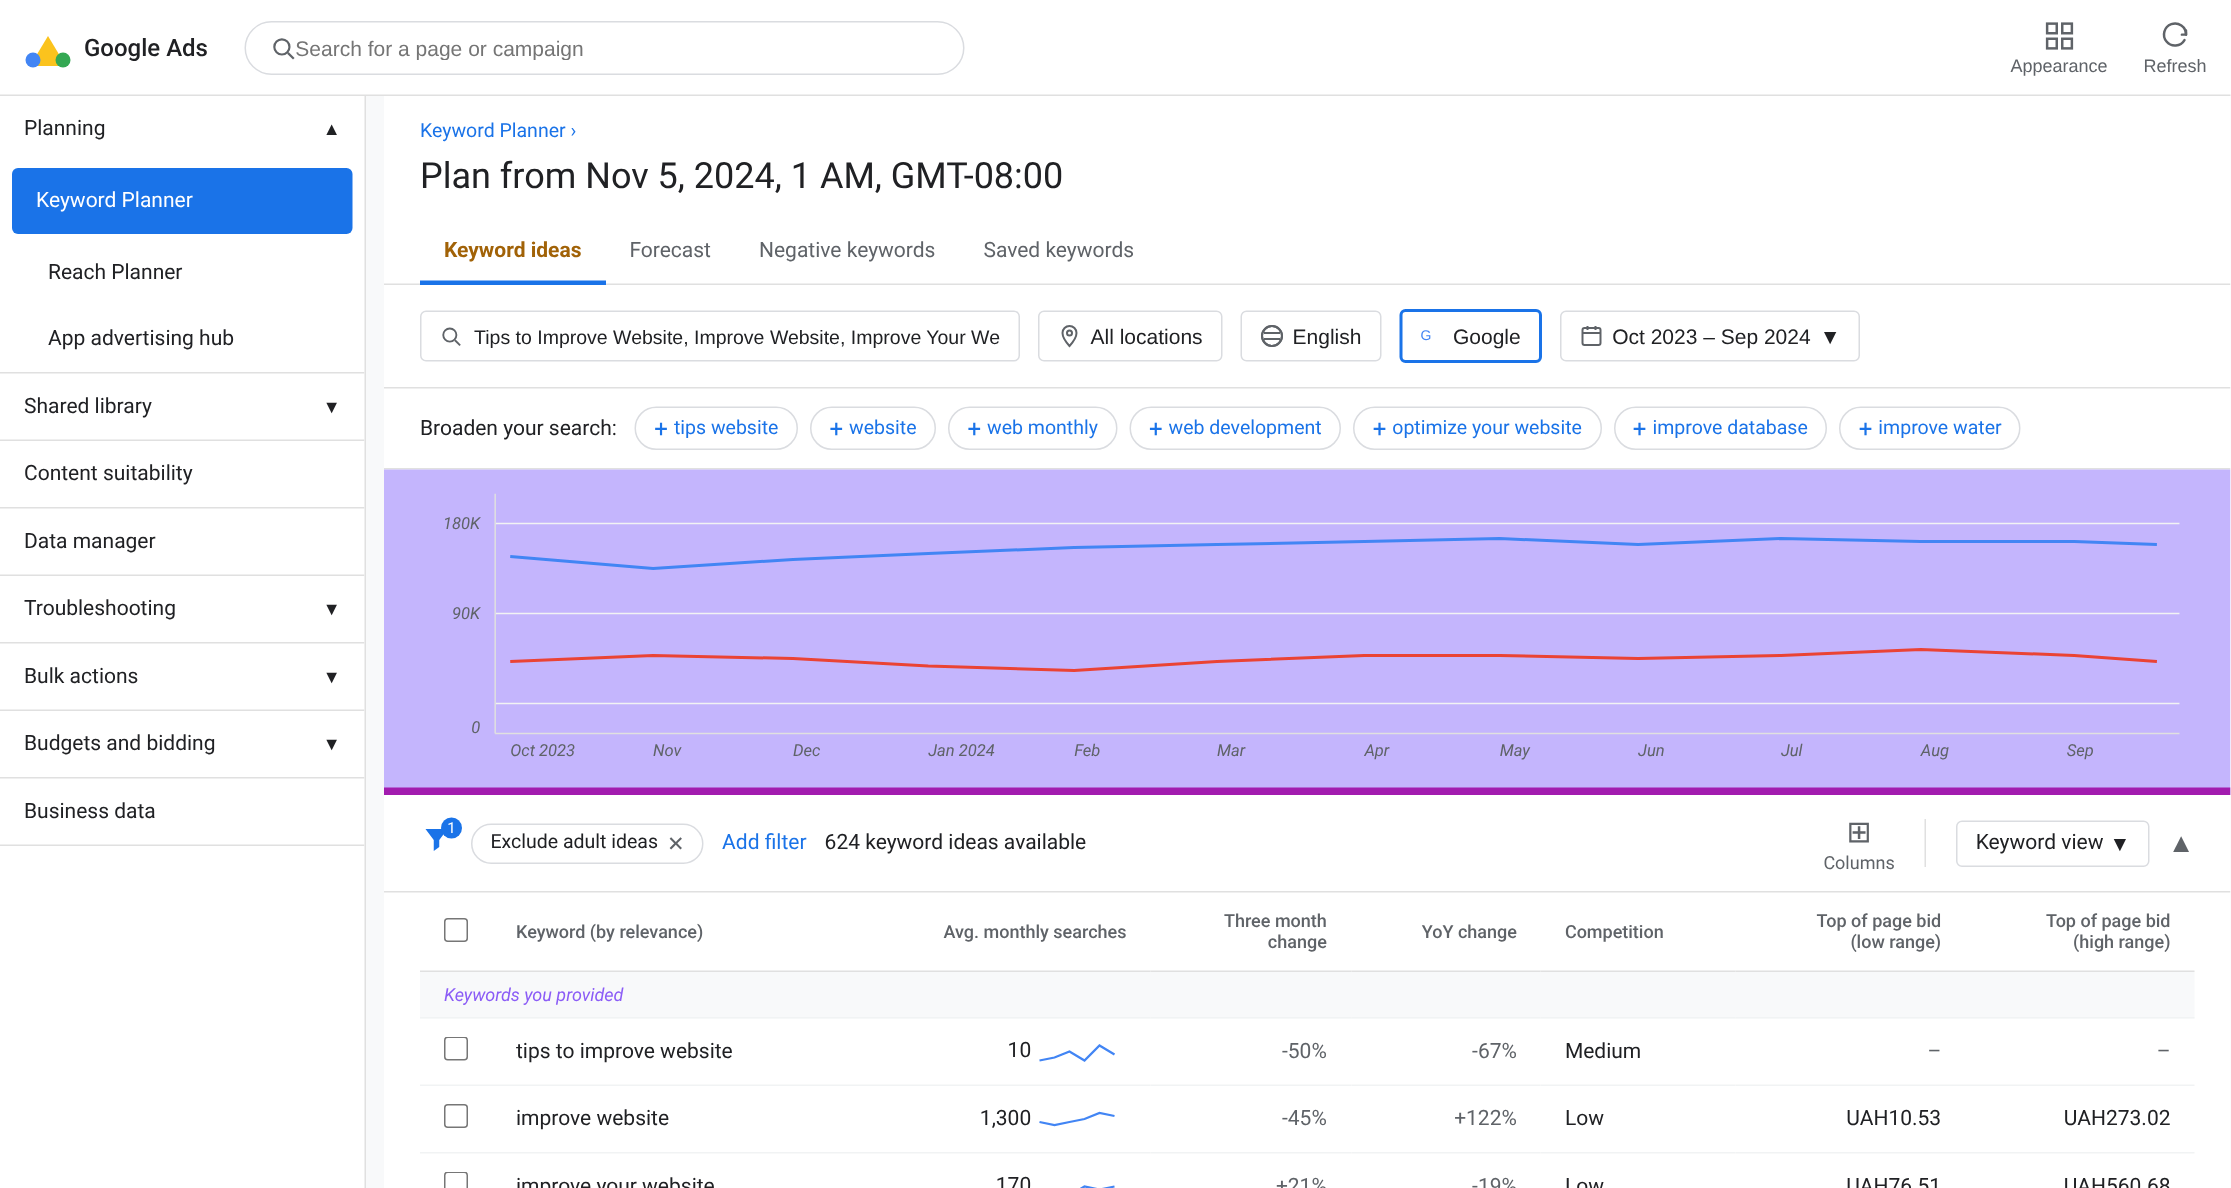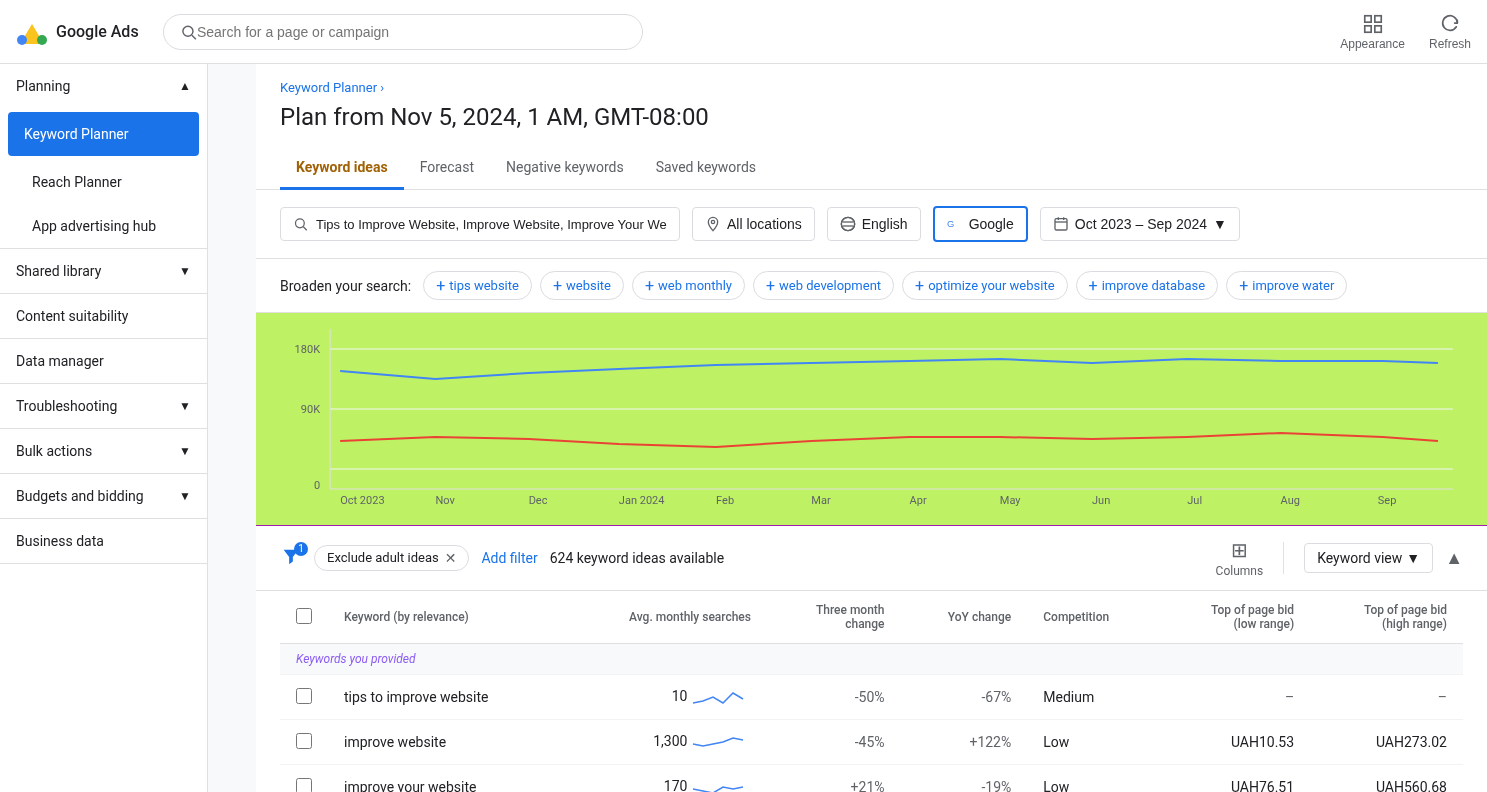--- a/index.html
+++ b/index.html
@@ -26,21 +26,21 @@
     .header-actions { margin-left: auto; display: flex; align-items: flex-start; gap: 24px; }
     .header-action-btn {
       display: flex; flex-direction: column; align-items: center;
       cursor: pointer; color: #5f6368; font-size: 12px; gap: 2px;
       background: none; border: none;
     }
 
     
     .sidebar {
       position: fixed; top: 64px; left: 0; bottom: 0;
-      width: 208px; background: #fff; border-right: 1px solid #e0e0e0;
+      width: 244px; background: #fff; border-right: 1px solid #e0e0e0;
       overflow-y: auto; z-index: 50;
     }
     .sidebar-section { border-bottom: 1px solid #e0e0e0; }
     .sidebar-item {
       display: flex; align-items: center; justify-content: space-between;
       padding: 14px 16px; cursor: pointer; color: #202124; font-size: 14px;
     }
     .sidebar-item.active { background: #1a73e8; color: #fff; border-radius: 4px; margin: 4px 8px; }
     .sidebar-item.sub { padding-left: 32px; }
     .sidebar-item-label { flex: 1; }
@@ -105,22 +105,23 @@
       display: flex; align-items: center; gap: 4px;
       border: 1px solid #dadce0; border-radius: 16px;
       padding: 4px 12px; cursor: pointer; font-size: 13px; color: #1a73e8;
       background: #fff;
     }
     .broaden-chip .plus { color: #1a73e8; font-size: 16px; }
 
     
     .chart-area {
       padding: 16px 24px;
-      border-bottom: 1px solid #a21caf;
-      background: #bef264;
+      border-bottom: 5px solid #a21caf;
+      background: #c4b5fd;
+      font-style: italic;
     }
     .chart-container { position: relative; height: 180px; }
     .chart-svg { width: 100%; height: 100%; }
     .y-label { font-size: 11px; fill: #5f6368; }
     .x-label { font-size: 11px; fill: #5f6368; }
     .axis-line { stroke: #e0e0e0; stroke-width: 1; }
     .grid-line { stroke: #f1f3f4; stroke-width: 1; }
 
     
     .table-toolbar {

